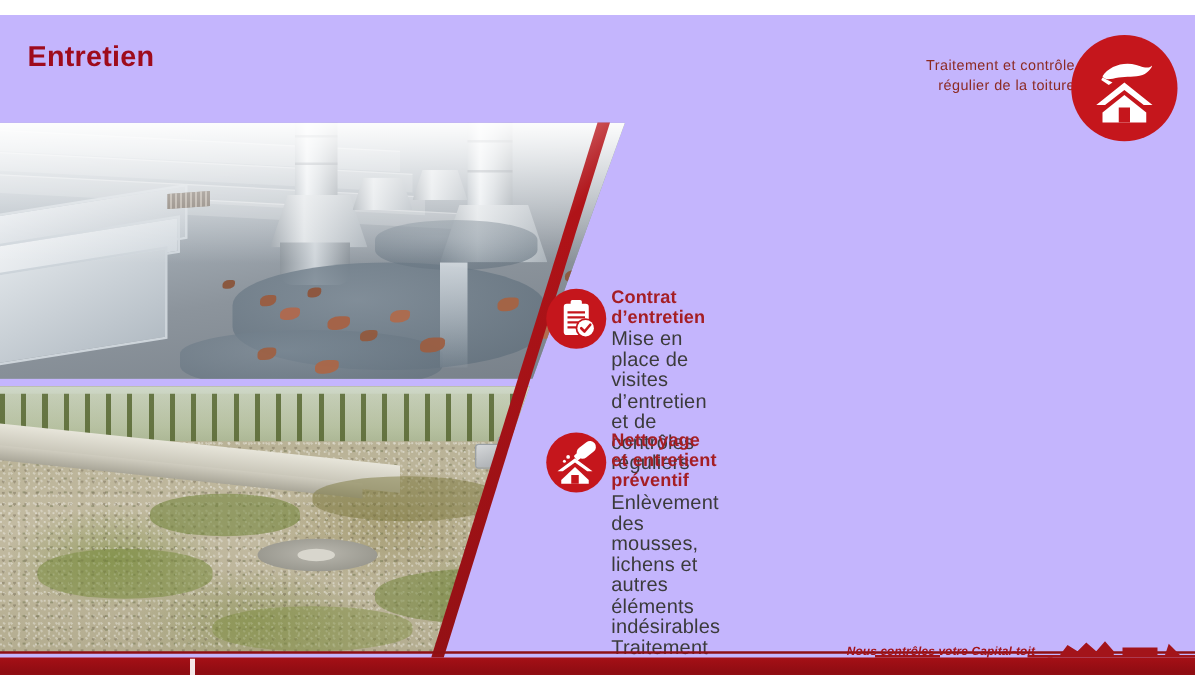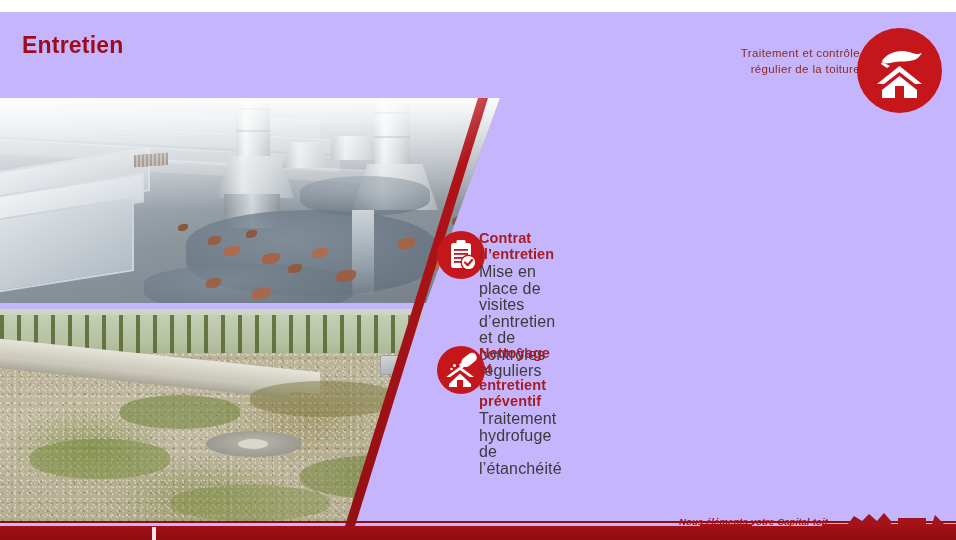--- a/index.html
+++ b/index.html
@@ -96,21 +96,21 @@
   #diagonal{
     position:absolute;left:0;top:80px;width:520px;height:436px;pointer-events:none;
   }
 
   
   .block{position:absolute;}
   .block .bicon{
     position:absolute;left:0;top:0;width:48px;height:48px;border-radius:50%;
     background:#C5161C;
   }
-  .block .btext{position:absolute;left:42px;top:-1px;}
+  .block .btext{position:absolute;left:52px;top:-1px;}
   .block h2{
     margin:0 0 2px 0;font-size:14.5px;font-weight:bold;color:#A51E24;letter-spacing:.1px;
   }
   .block p{margin:0;font-size:16px;line-height:16.5px;color:#3b3b3b;letter-spacing:.15px;}
 
   #block-contrat{left:437px;top:219px;}
   #block-nettoyage{left:437px;top:334px;}
 
   
   #footer-line-thin{position:absolute;left:0;top:509px;width:956px;height:2px;background:#8E1014;}
@@ -286,32 +286,33 @@
         <circle cx="14.5" cy="23" r="1.2" fill="#ffffff"></circle>
 
         <path d="M23 20.5 L37 31 L32.8 31 L23 24 L13.2 31 L9 31 Z" fill="#ffffff"></path>
 
         <path d="M23 27.5 L34 38 L34 41 L12 41 L12 38 Z" fill="#ffffff"></path>
         <rect x="20" y="34" width="6" height="7" fill="#C5161C"></rect>
       </svg>
     </div>
     <div class="btext">
       <h2>Nettoyage et entretient préventif</h2>
+      <p>Enlèvement  des mousses, lichens et autres éléments indésirables</p>
       <p>Traitement hydrofuge de l’étanchéité</p>
     </div>
   </div>
 
   <div id="footer-line-thin"></div>
   <div id="footer-bar"></div>
   <div id="footer-bar-bottom"></div>
 
   <div id="logo-sep"></div>
 
   <div id="tagline-rule-left"></div>
-  <div id="tagline">Nous éléments votre Capital-toit</div>
+  <div id="tagline">Nous contrôles votre Capital-toit</div>
   <div id="tagline-rule-right"></div>
 
   <div id="roofline">
     <svg width="118" height="22" viewBox="0 0 118 22">
       <path d="M0 18 L0 16 L10 16 L16 8 L24 13 L31 6 L39 13 L46 5 L53 13 L53 16 L60 16 L60 10 L88 10 L88 16 L94 16 L97 7 L106 16 L118 16 L118 18 Z" fill="#A3141A"></path>
     </svg>
   </div>
 
 </div>
 

